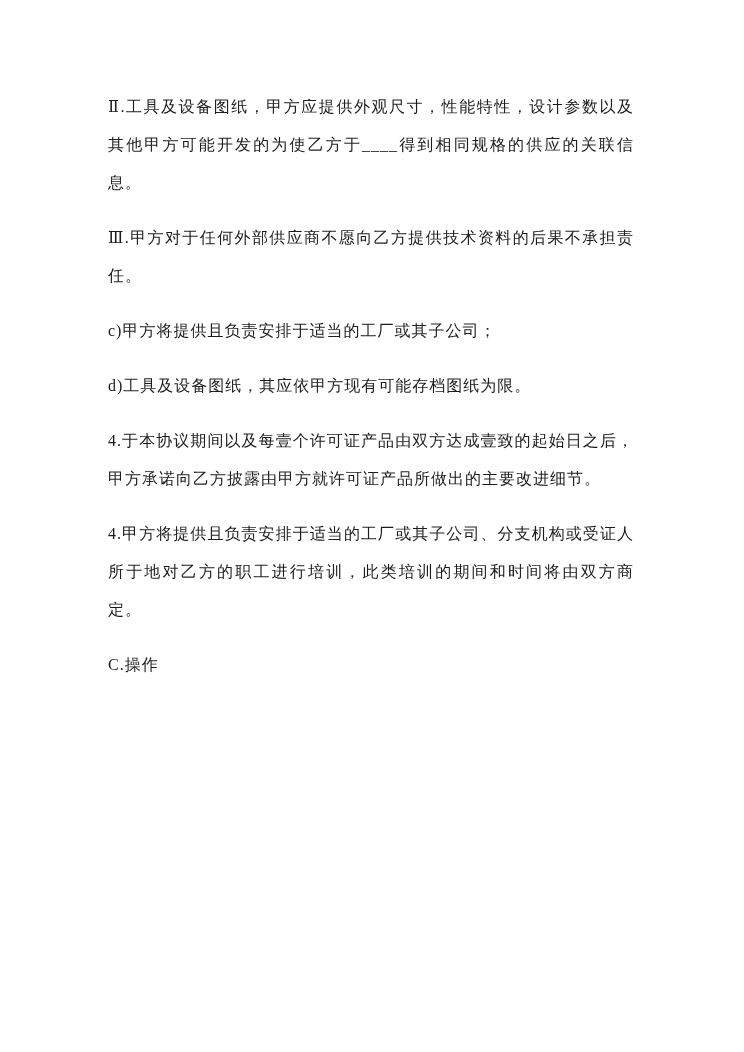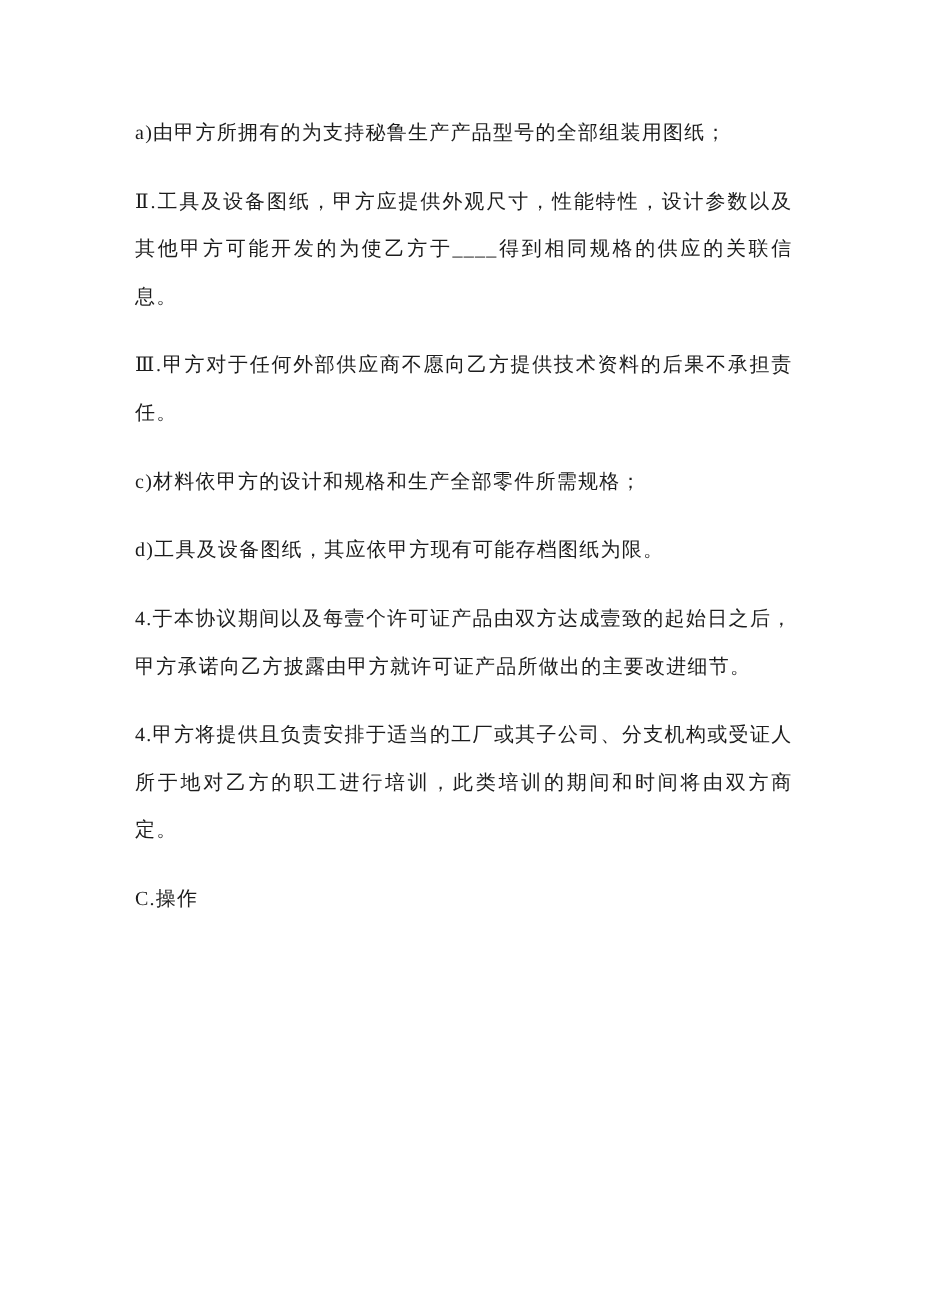--- a/index.html
+++ b/index.html
@@ -26,22 +26,21 @@
     text-align: justify;
     text-justify: inter-ideograph;
     word-break: break-all;
   }
 </style>
 </head>
 <body>
 
 <div class="page">
   <div class="doc-body">
-    <p>a)由甲方所拥有的为支持秘鲁生产产品型号的全部组装用图纸；</p>
     <p>Ⅱ.工具及设备图纸，甲方应提供外观尺寸，性能特性，设计参数以及其他甲方可能开发的为使乙方于____得到相同规格的供应的关联信息。</p>
     <p>Ⅲ.甲方对于任何外部供应商不愿向乙方提供技术资料的后果不承担责任。</p>
-    <p>c)材料依甲方的设计和规格和生产全部零件所需规格；</p>
+    <p>c)甲方将提供且负责安排于适当的工厂或其子公司；</p>
     <p>d)工具及设备图纸，其应依甲方现有可能存档图纸为限。</p>
     <p>4.于本协议期间以及每壹个许可证产品由双方达成壹致的起始日之后，甲方承诺向乙方披露由甲方就许可证产品所做出的主要改进细节。</p>
     <p>4.甲方将提供且负责安排于适当的工厂或其子公司、分支机构或受证人所于地对乙方的职工进行培训，此类培训的期间和时间将由双方商定。</p>
     <p>C.操作</p>
   </div>
 </div>
 
 </body></html>

